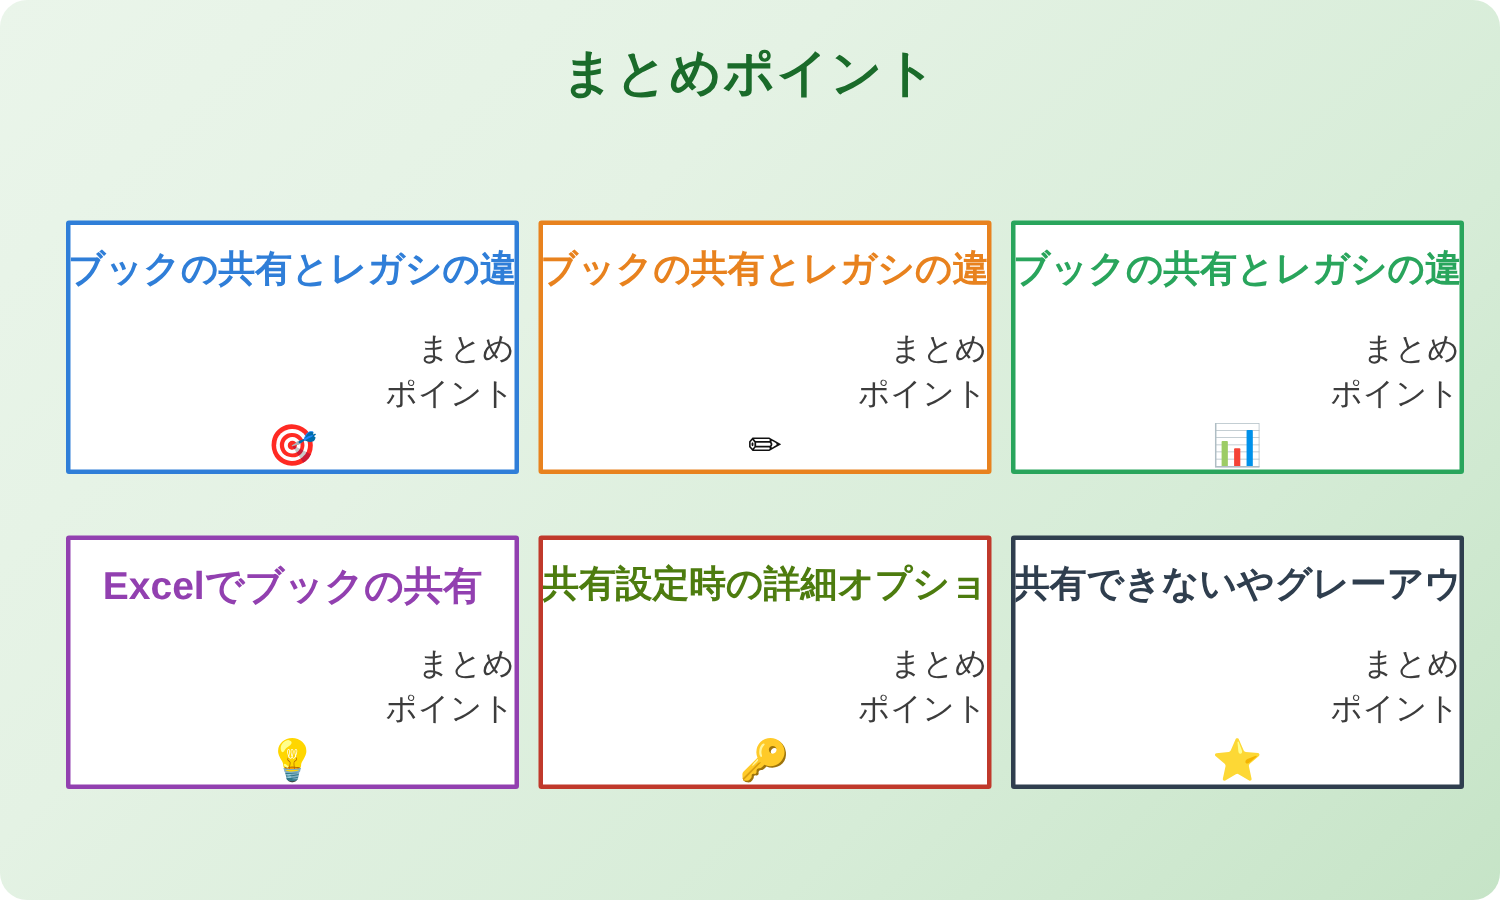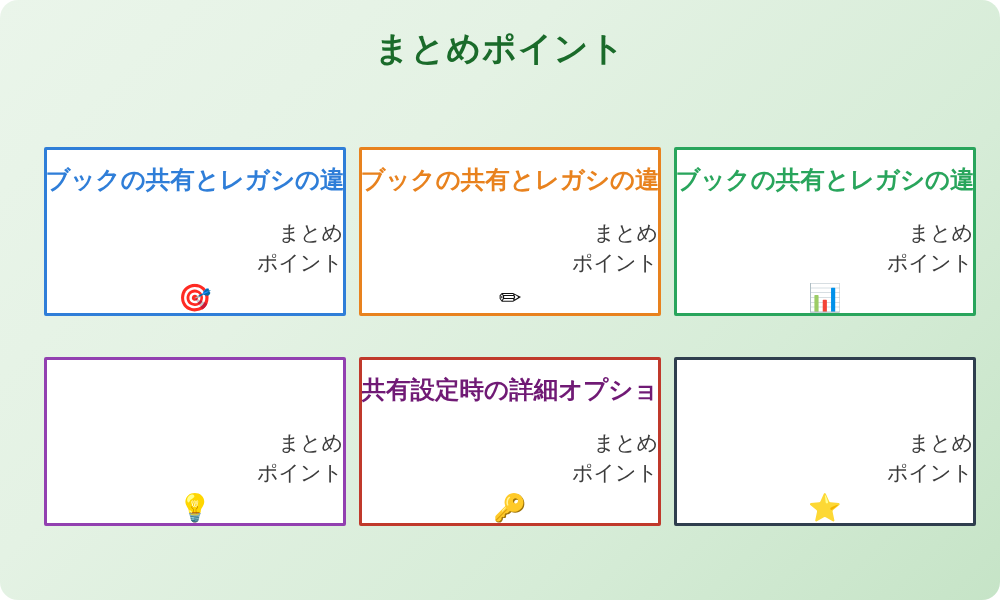--- a/index.html
+++ b/index.html
@@ -114,32 +114,34 @@
     </div>
 
     <div class="card" style="border-color: rgb(41, 165, 92);">
       <div class="card-title" style="color: rgb(41, 165, 92); font-size: 24.5px;">ブックの共有とレガシの違</div>
       <div class="card-body">まとめ
 ポイント</div>
       <div class="card-icon">📊</div>
     </div>
 
     <div class="card" style="border-color: rgb(146, 64, 176);">
+      <div class="card-title" style="color: rgb(146, 64, 176);">Excelでブックの共有</div>
       <div class="card-body">まとめ
 ポイント</div>
       <div class="card-icon">💡</div>
     </div>
 
     <div class="card" style="border-color: rgb(192, 57, 43);">
-      <div class="card-title" style="color: #701a75; font-size: 24.5px;">共有設定時の詳細オプショ</div>
+      <div class="card-title" style="color: #4d7c0f; font-size: 24.5px;">共有設定時の詳細オプショ</div>
       <div class="card-body">まとめ
 ポイント</div>
       <div class="card-icon">🔑</div>
     </div>
 
     <div class="card" style="border-color: rgb(47, 62, 78);">
+      <div class="card-title" style="color: rgb(47, 62, 78); font-size: 24.5px;">共有できないやグレーアウ</div>
       <div class="card-body">まとめ
 ポイント</div>
       <div class="card-icon">⭐</div>
     </div>
 
   </div>
 </div>
 
 </body></html>

